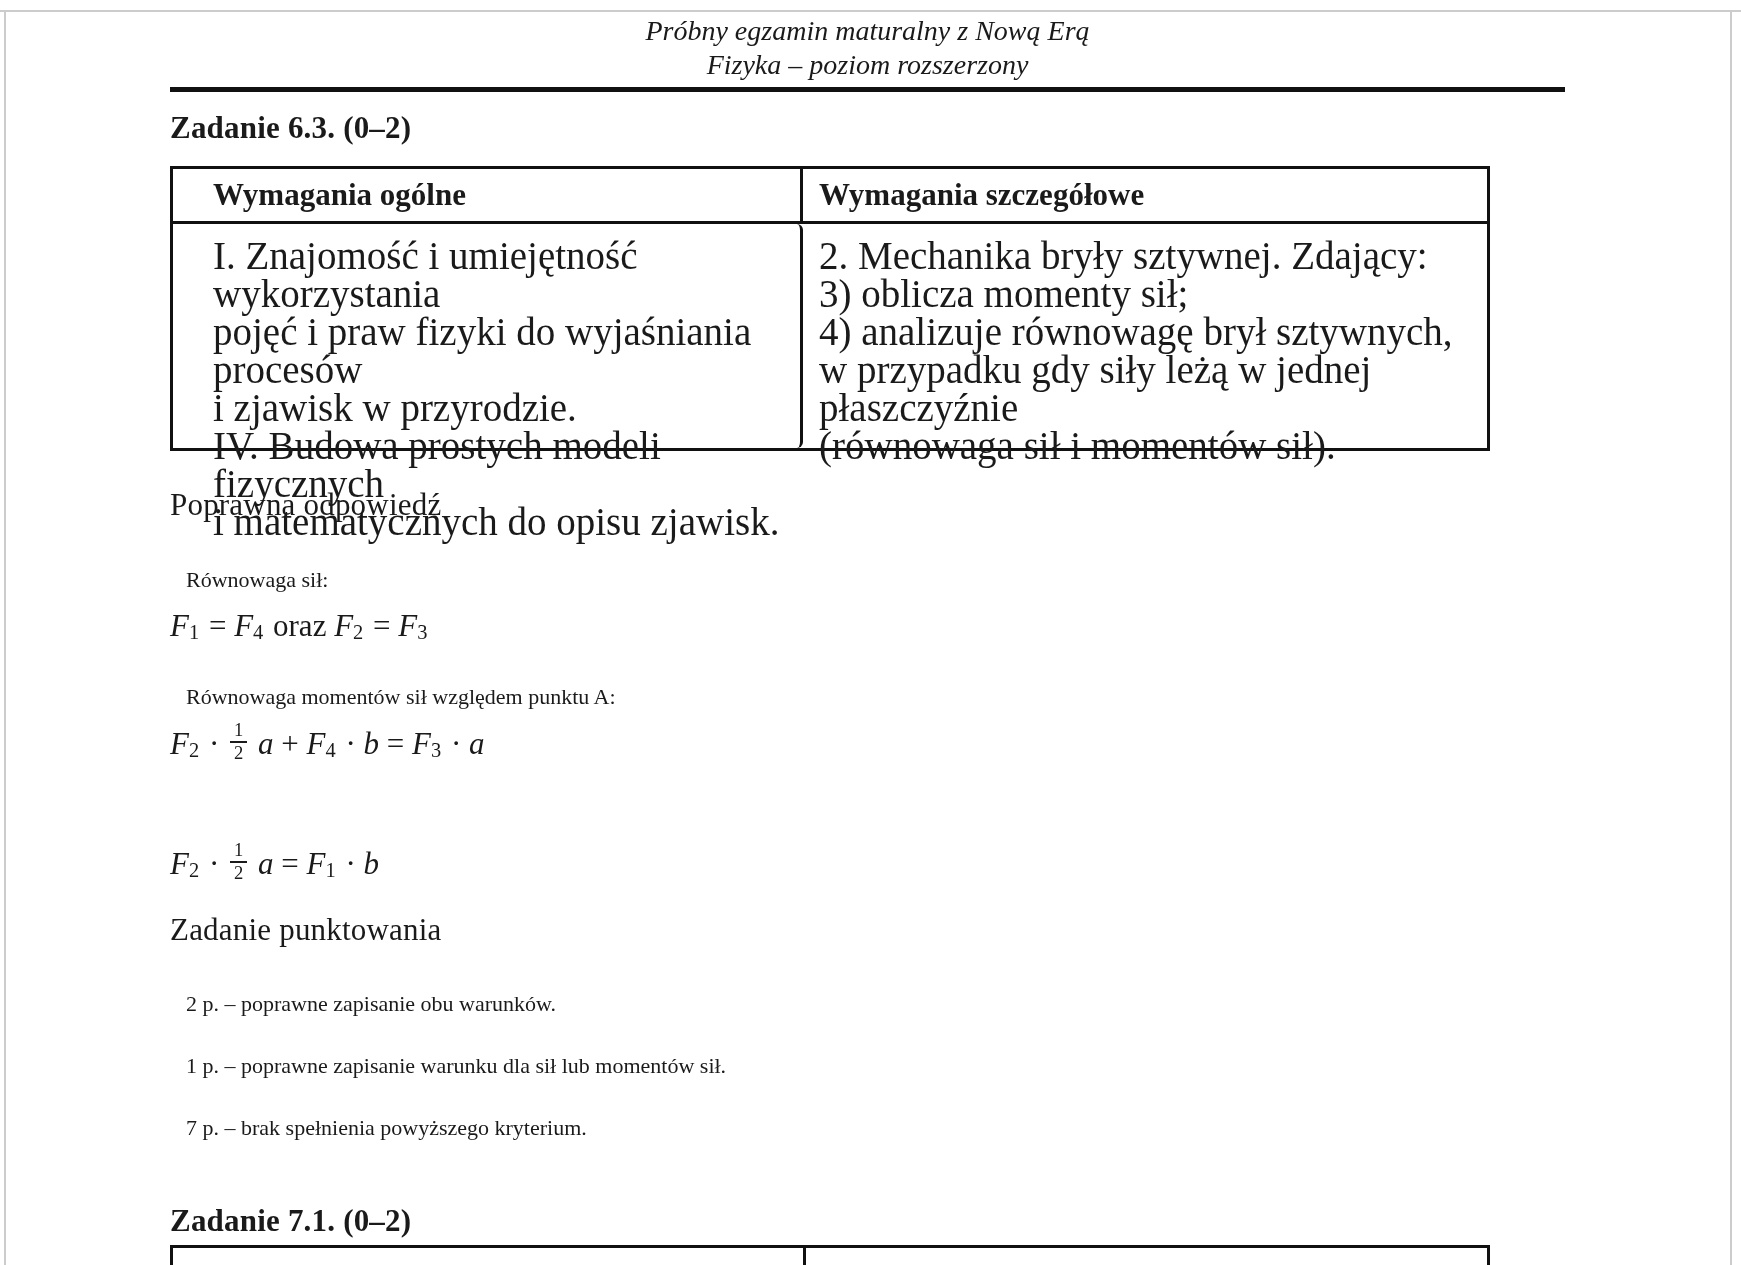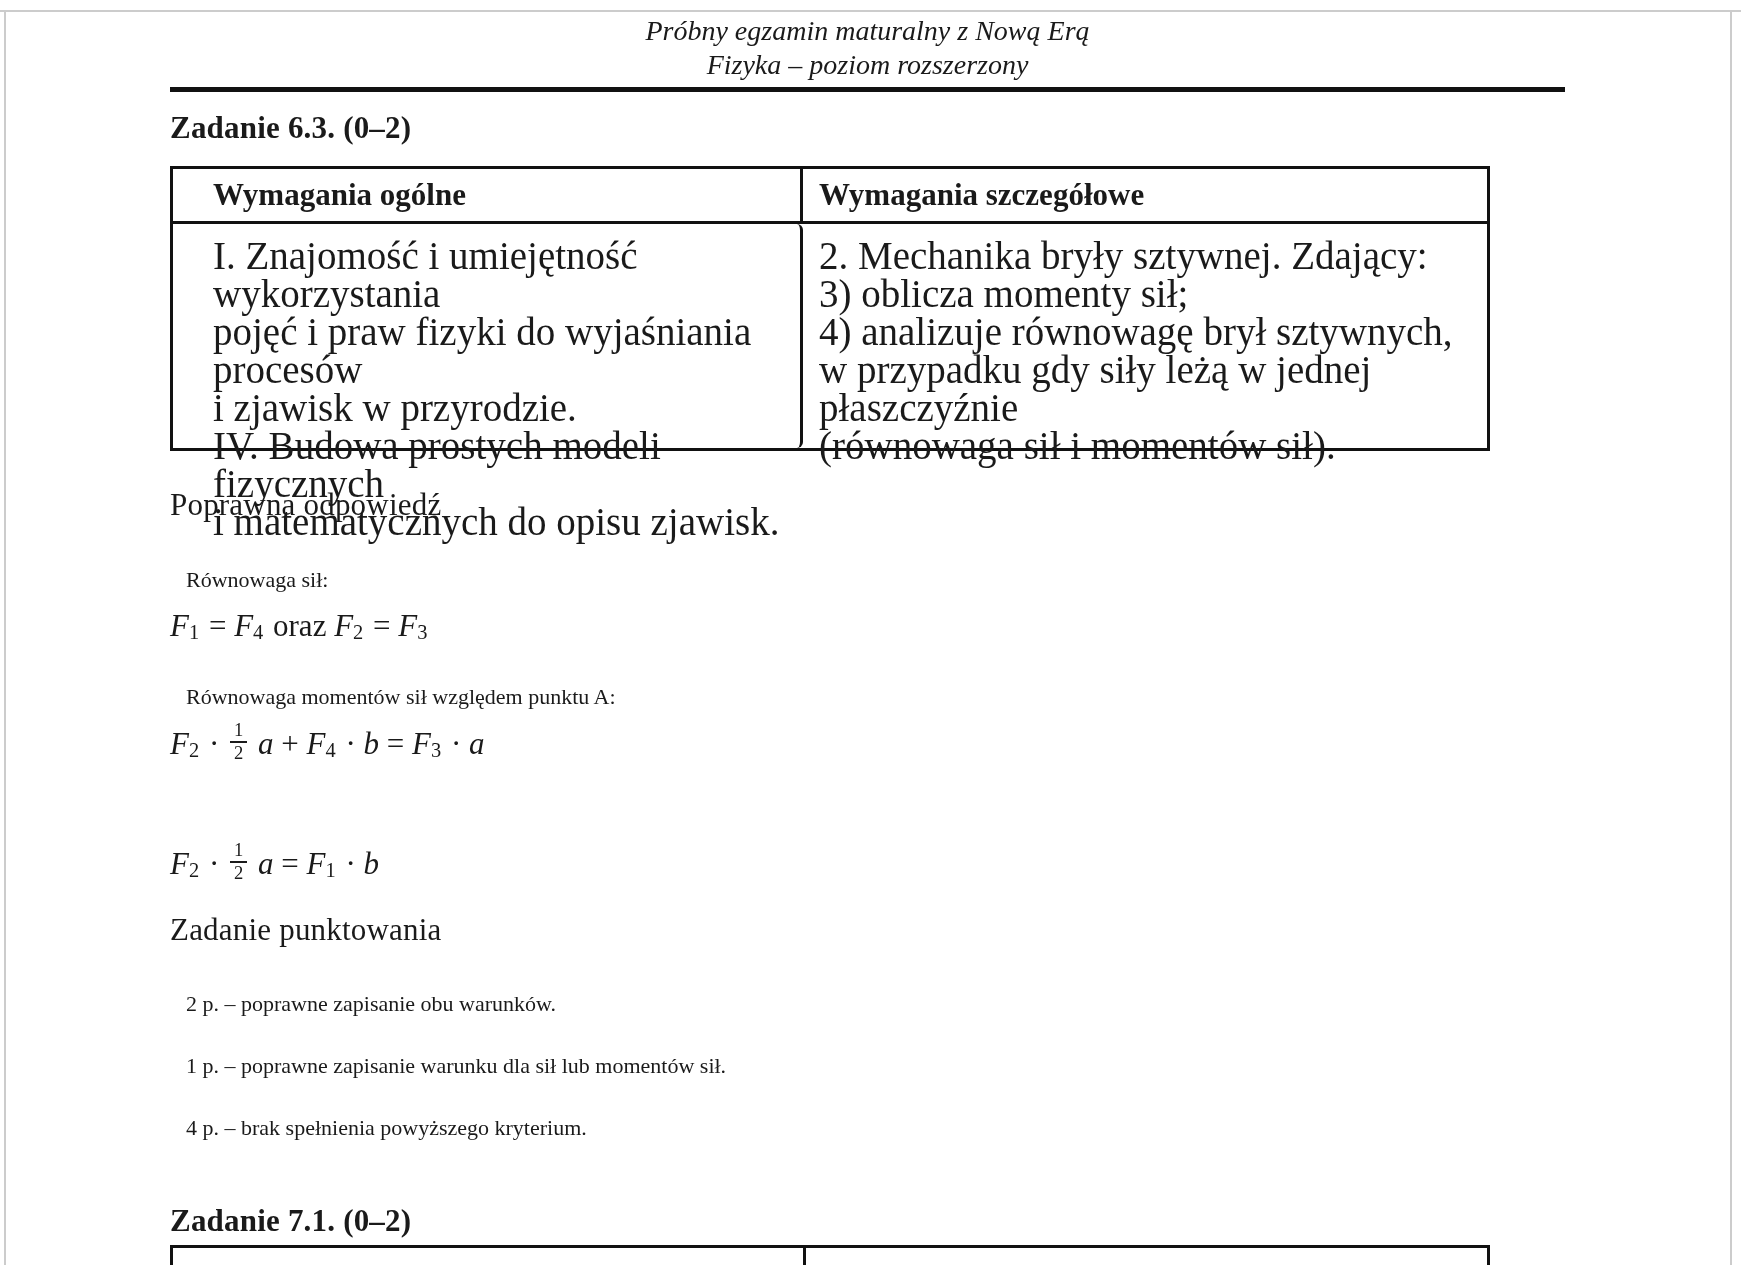--- a/index.html
+++ b/index.html
@@ -91,21 +91,21 @@
   <div class="formula" style="top:600px"><span class="mvar">F</span><span class="msub">1</span><span> = </span><span class="mvar">F</span><span class="msub">4</span><span> oraz </span><span class="mvar">F</span><span class="msub">2</span><span> = </span><span class="mvar">F</span><span class="msub">3</span></div>
 
   <p class="text-line" style="top:668px">Równowaga momentów sił względem punktu A:</p>
   <div class="formula" style="top:718px"><span class="mvar">F</span><span class="msub">2</span><span> · </span><span class="mfrac"><span class="mnum">1</span><span class="mden">2</span></span><span> </span><span class="mvar">a</span><span> + </span><span class="mvar">F</span><span class="msub">4</span><span> · </span><span class="mvar">b</span><span> = </span><span class="mvar">F</span><span class="msub">3</span><span> · </span><span class="mvar">a</span></div>
 
   <div class="formula" style="top:838px"><span class="mvar">F</span><span class="msub">2</span><span> · </span><span class="mfrac"><span class="mnum">1</span><span class="mden">2</span></span><span> </span><span class="mvar">a</span><span> = </span><span class="mvar">F</span><span class="msub">1</span><span> · </span><span class="mvar">b</span></div>
 
   <h3 class="sub-heading" style="top:912px">Zadanie punktowania</h3>
   <p class="text-line" style="top:975px">2 p. – poprawne zapisanie obu warunków.</p>
   <p class="text-line" style="top:1037px">1 p. – poprawne zapisanie warunku dla sił lub momentów sił.</p>
-  <p class="text-line" style="top:1099px">4 p. – brak spełnienia powyższego kryterium.</p>
+  <p class="text-line" style="top:1099px">7 p. – brak spełnienia powyższego kryterium.</p>
 
   <h2 class="task-title" style="top:1203px">Zadanie 7.1. (0–2)</h2>
 
   <div class="next-table">
     <div class="next-divider"></div>
   </div>
 
 </div>
 
 </body></html>

